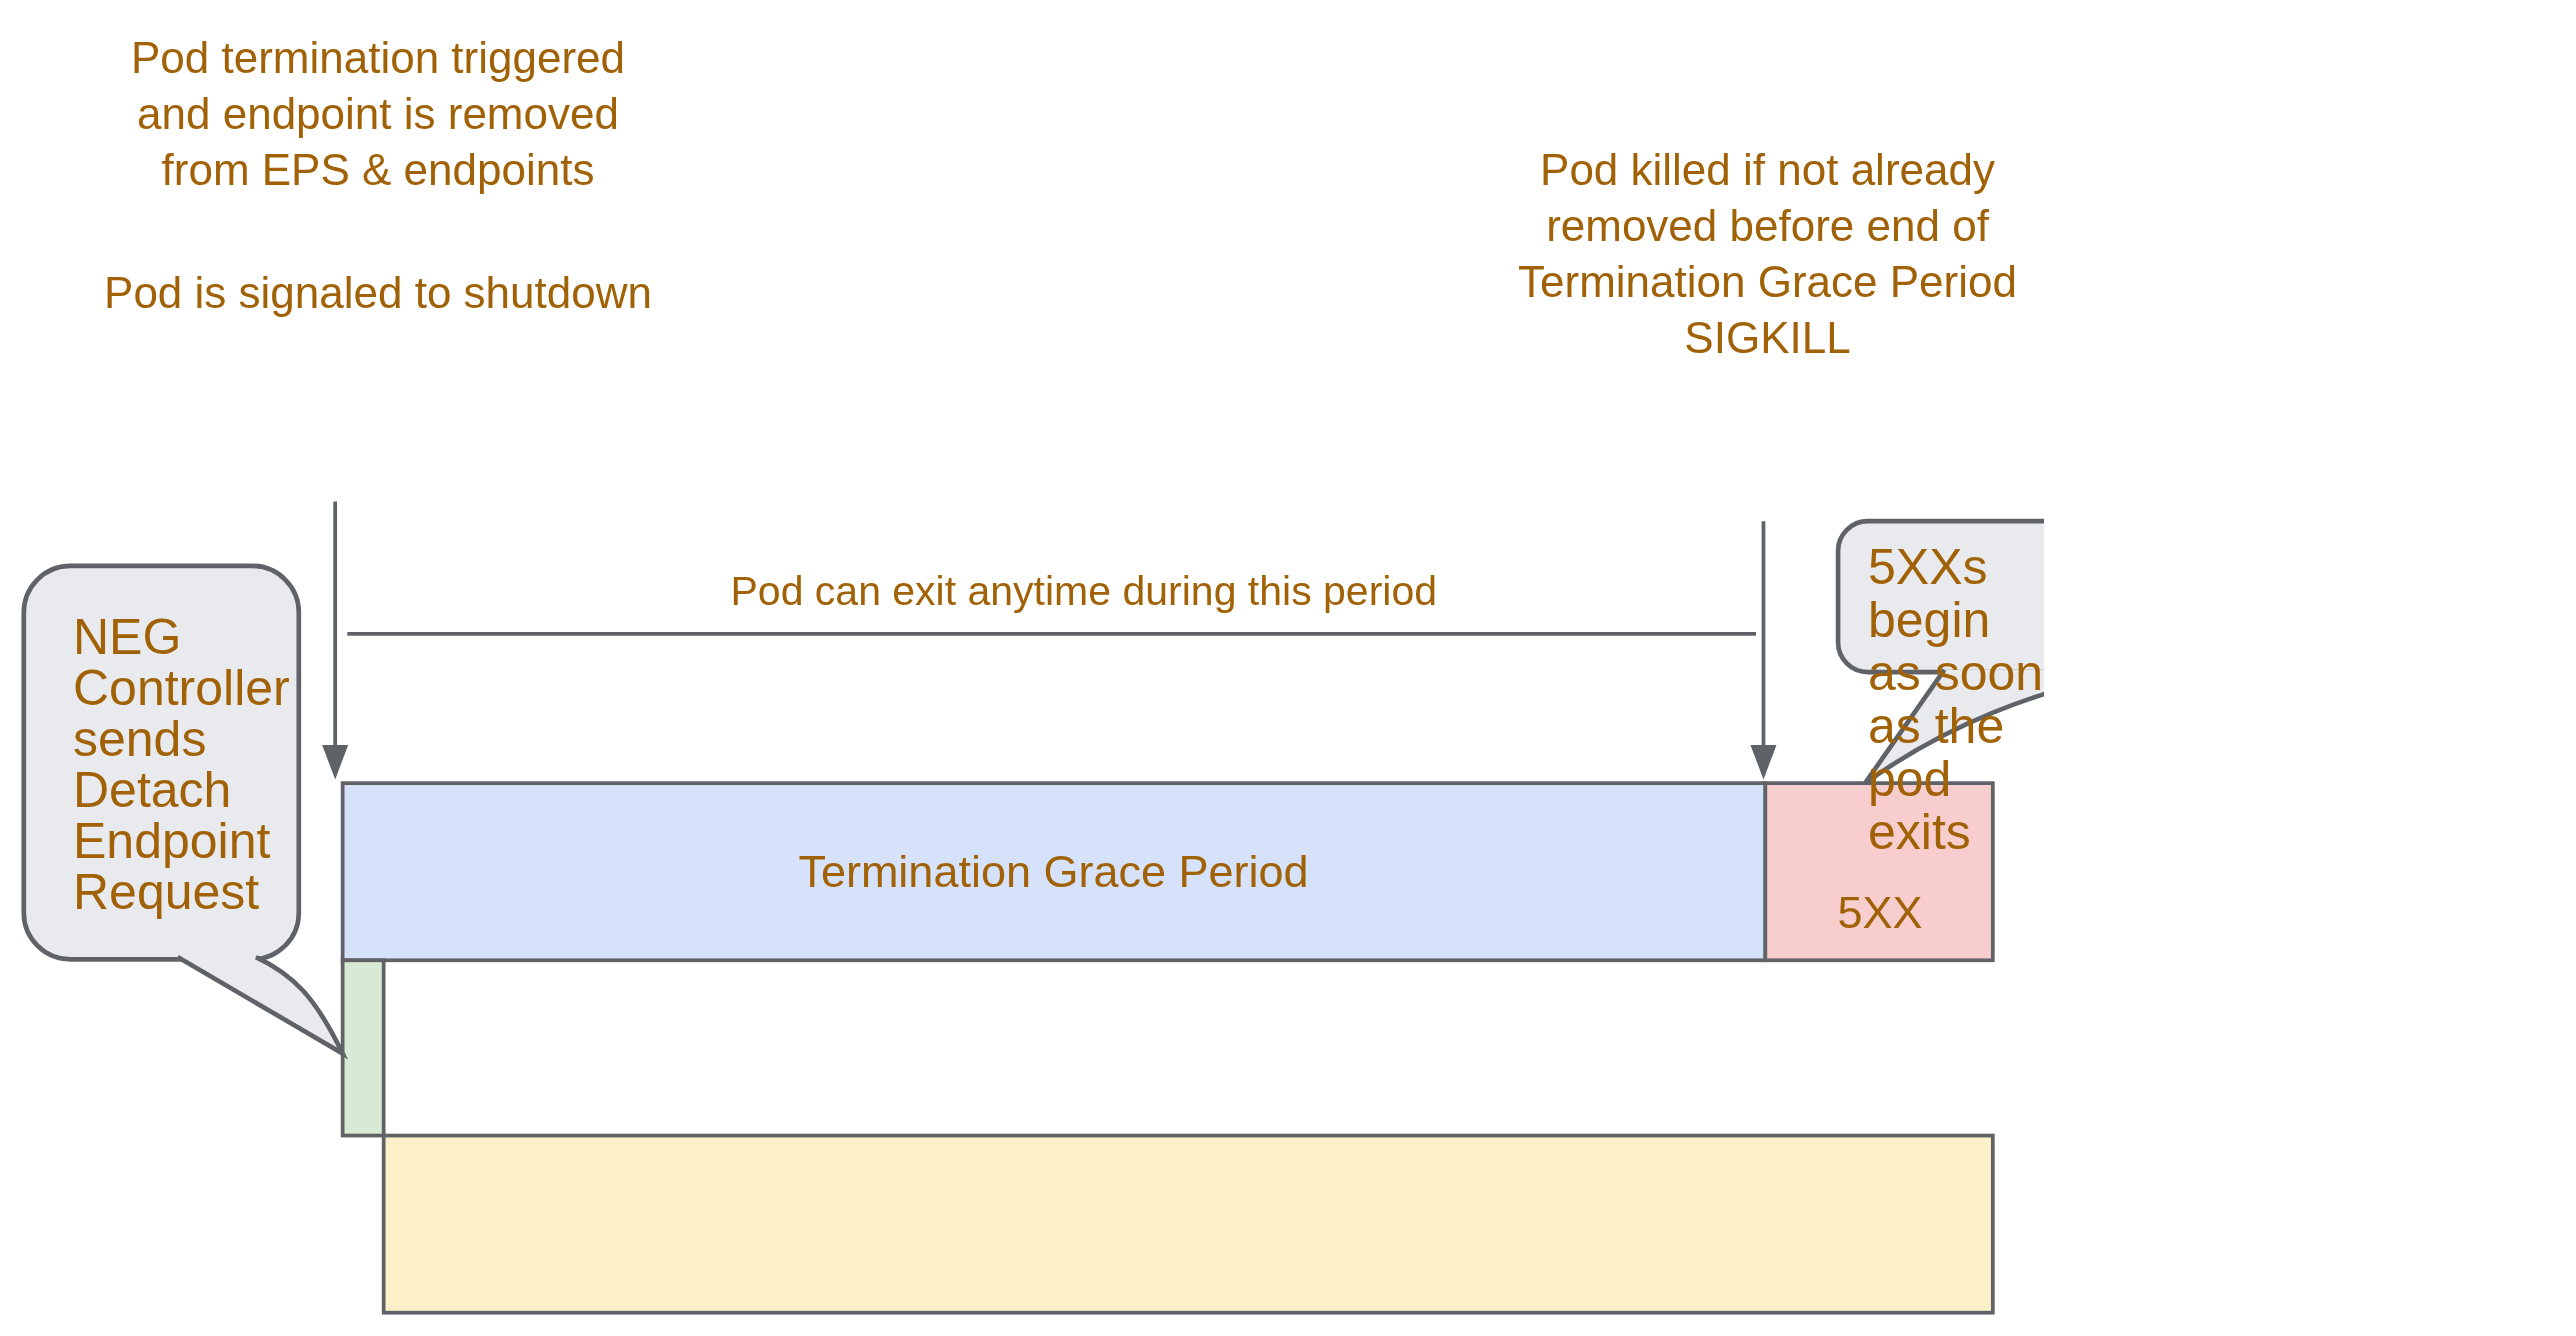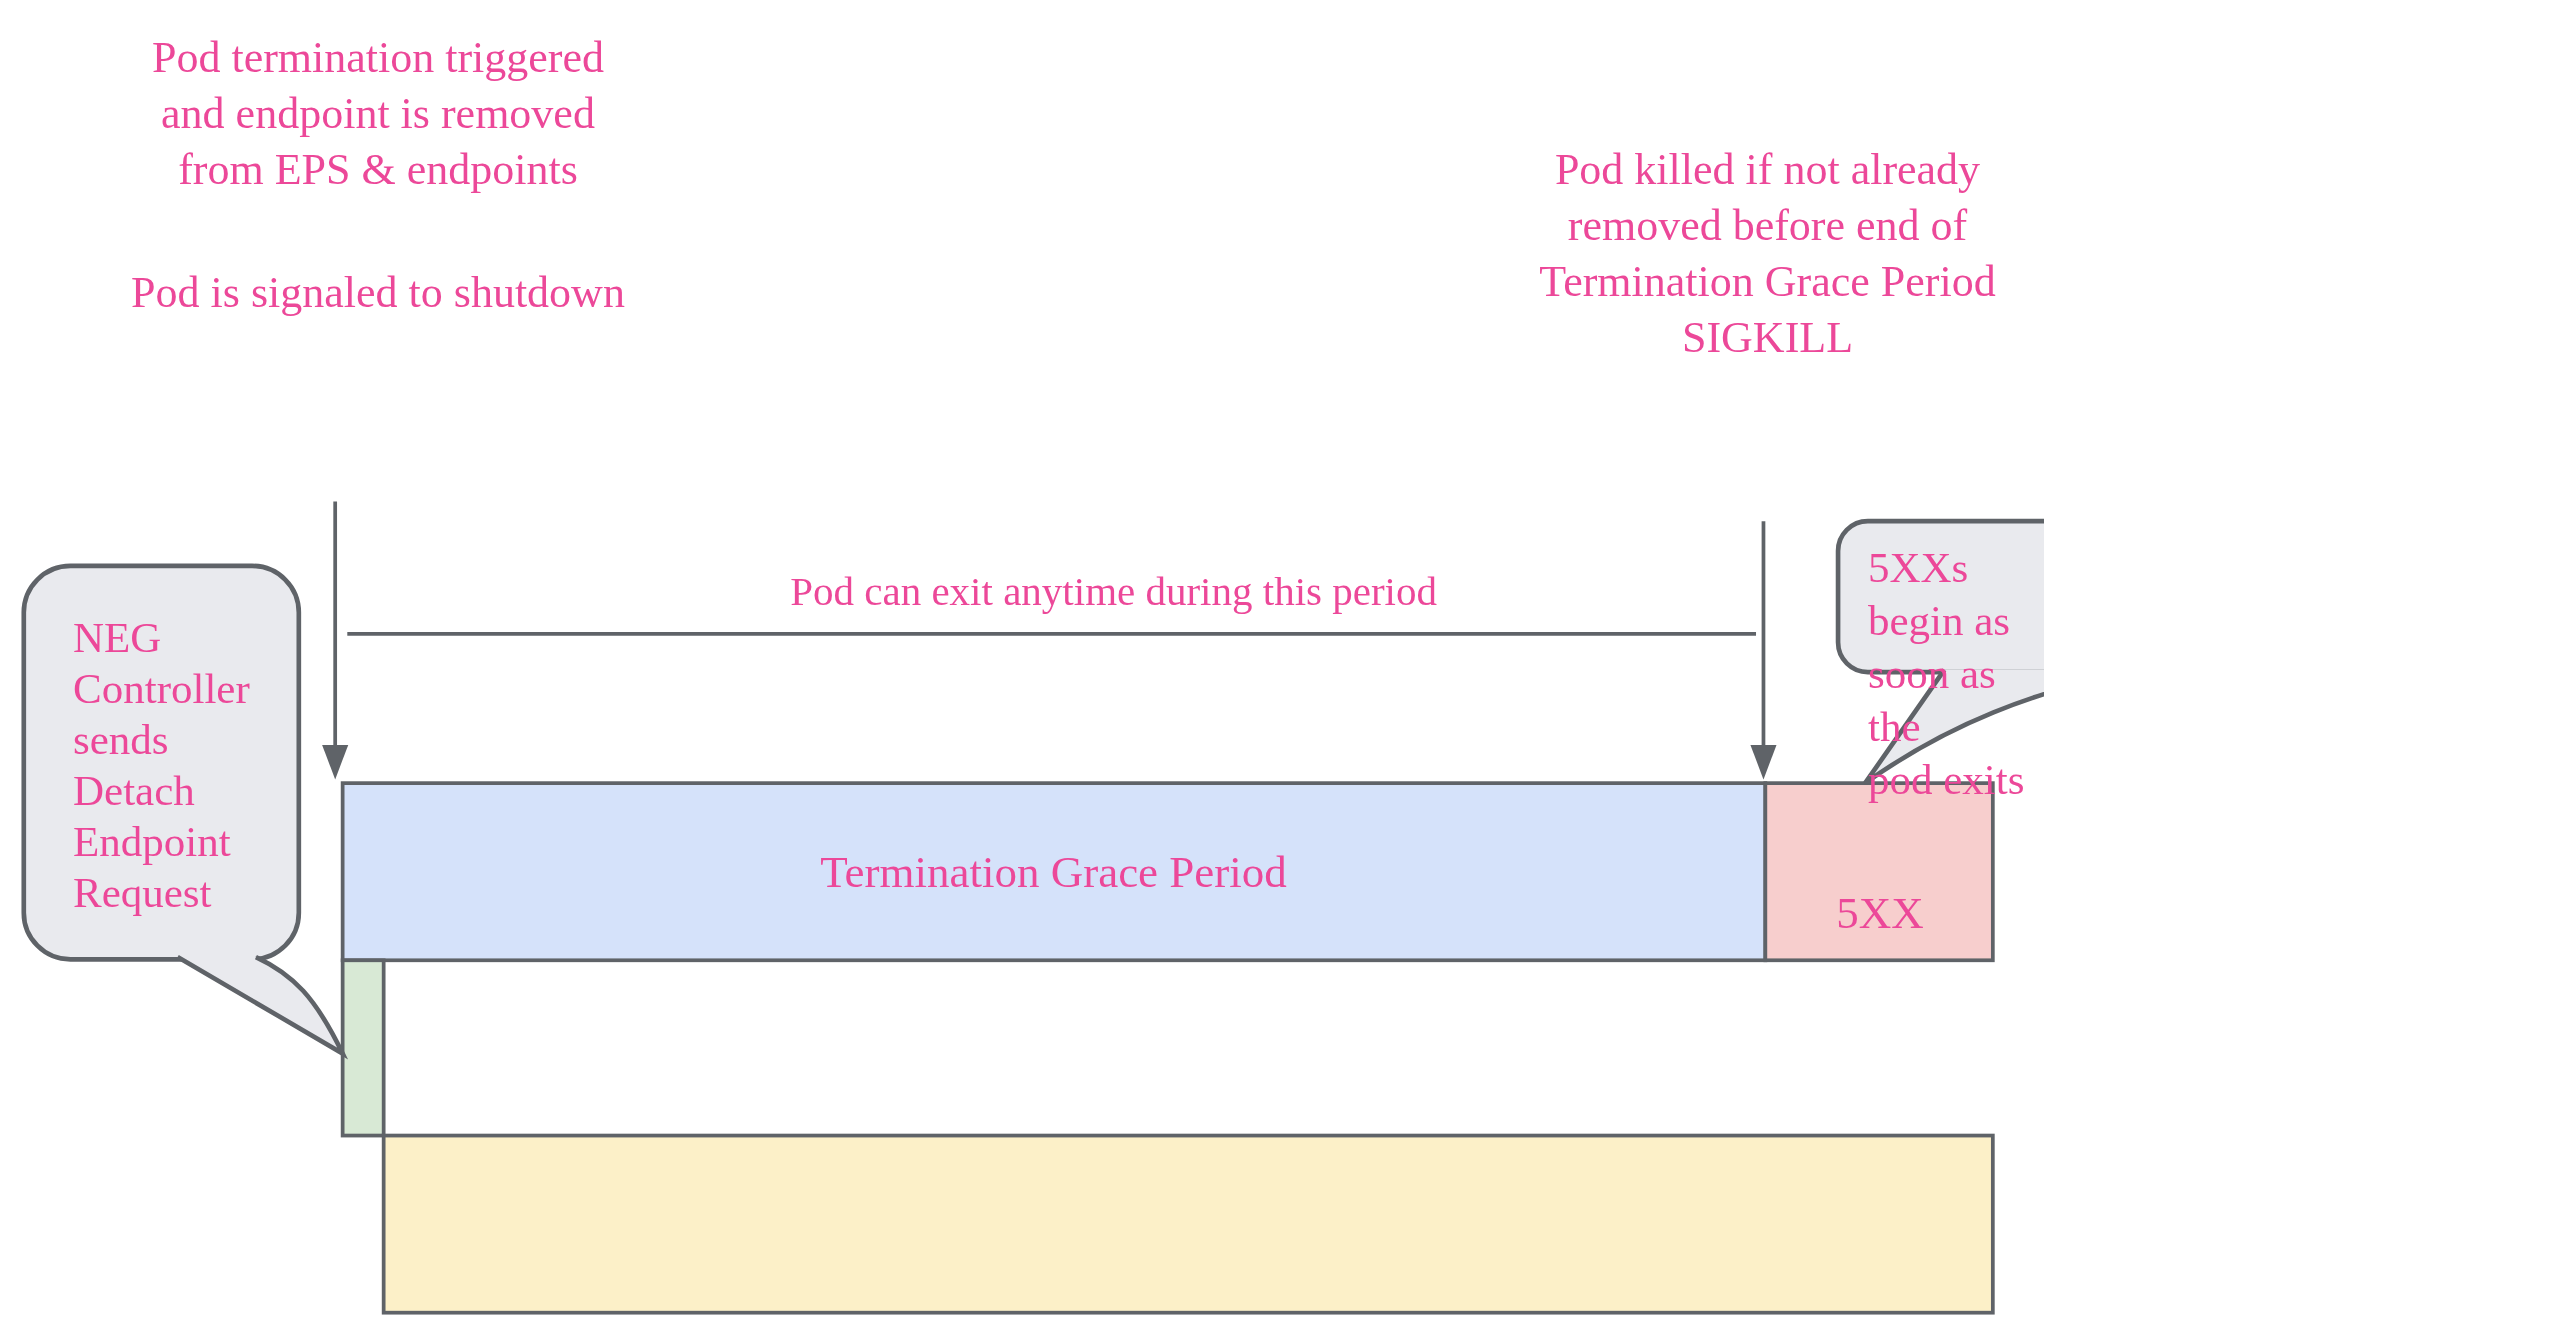--- a/index.html
+++ b/index.html
@@ -1,34 +1,34 @@
 <!DOCTYPE html>
 <html style="font-size:15px"><head>
 <meta charset="utf-8">
 <style>
   html,body{margin:0;padding:0;background:#ffffff;}
   #canvas{
     position:relative;
     width:2044px;height:1336px;
     background:#ffffff;
-    font-family:Liberation Serif, serif;
-    color:#ec4899;
+    font-family:Liberation Sans, sans-serif;
+    color:#a16207;
     overflow:hidden;
   }
   #shapes{position:absolute;left:0;top:0;}
   .txt{position:absolute;white-space:pre;}
   .blk{position:absolute;text-align:center;}
   .big{font-size:44px;line-height:56px;}
   .note{font-size:41px;line-height:52px;text-align:right;}
   .barlabel{
     position:absolute;display:flex;align-items:center;justify-content:center;
     font-size:45px;text-align:center;
   }
   .lane{font-size:60px;line-height:69px;}
-  .callout-text{position:absolute;font-size:43px;}
+  .callout-text{position:absolute;font-size:50px;}
   .co-left{line-height:51px;}
   .co-right{line-height:53px;}
 </style>
 </head>
 <body>
 
 <div id="canvas">
 
   <svg id="shapes" width="2576" height="1336" viewBox="0 0 2762 1433">
 

